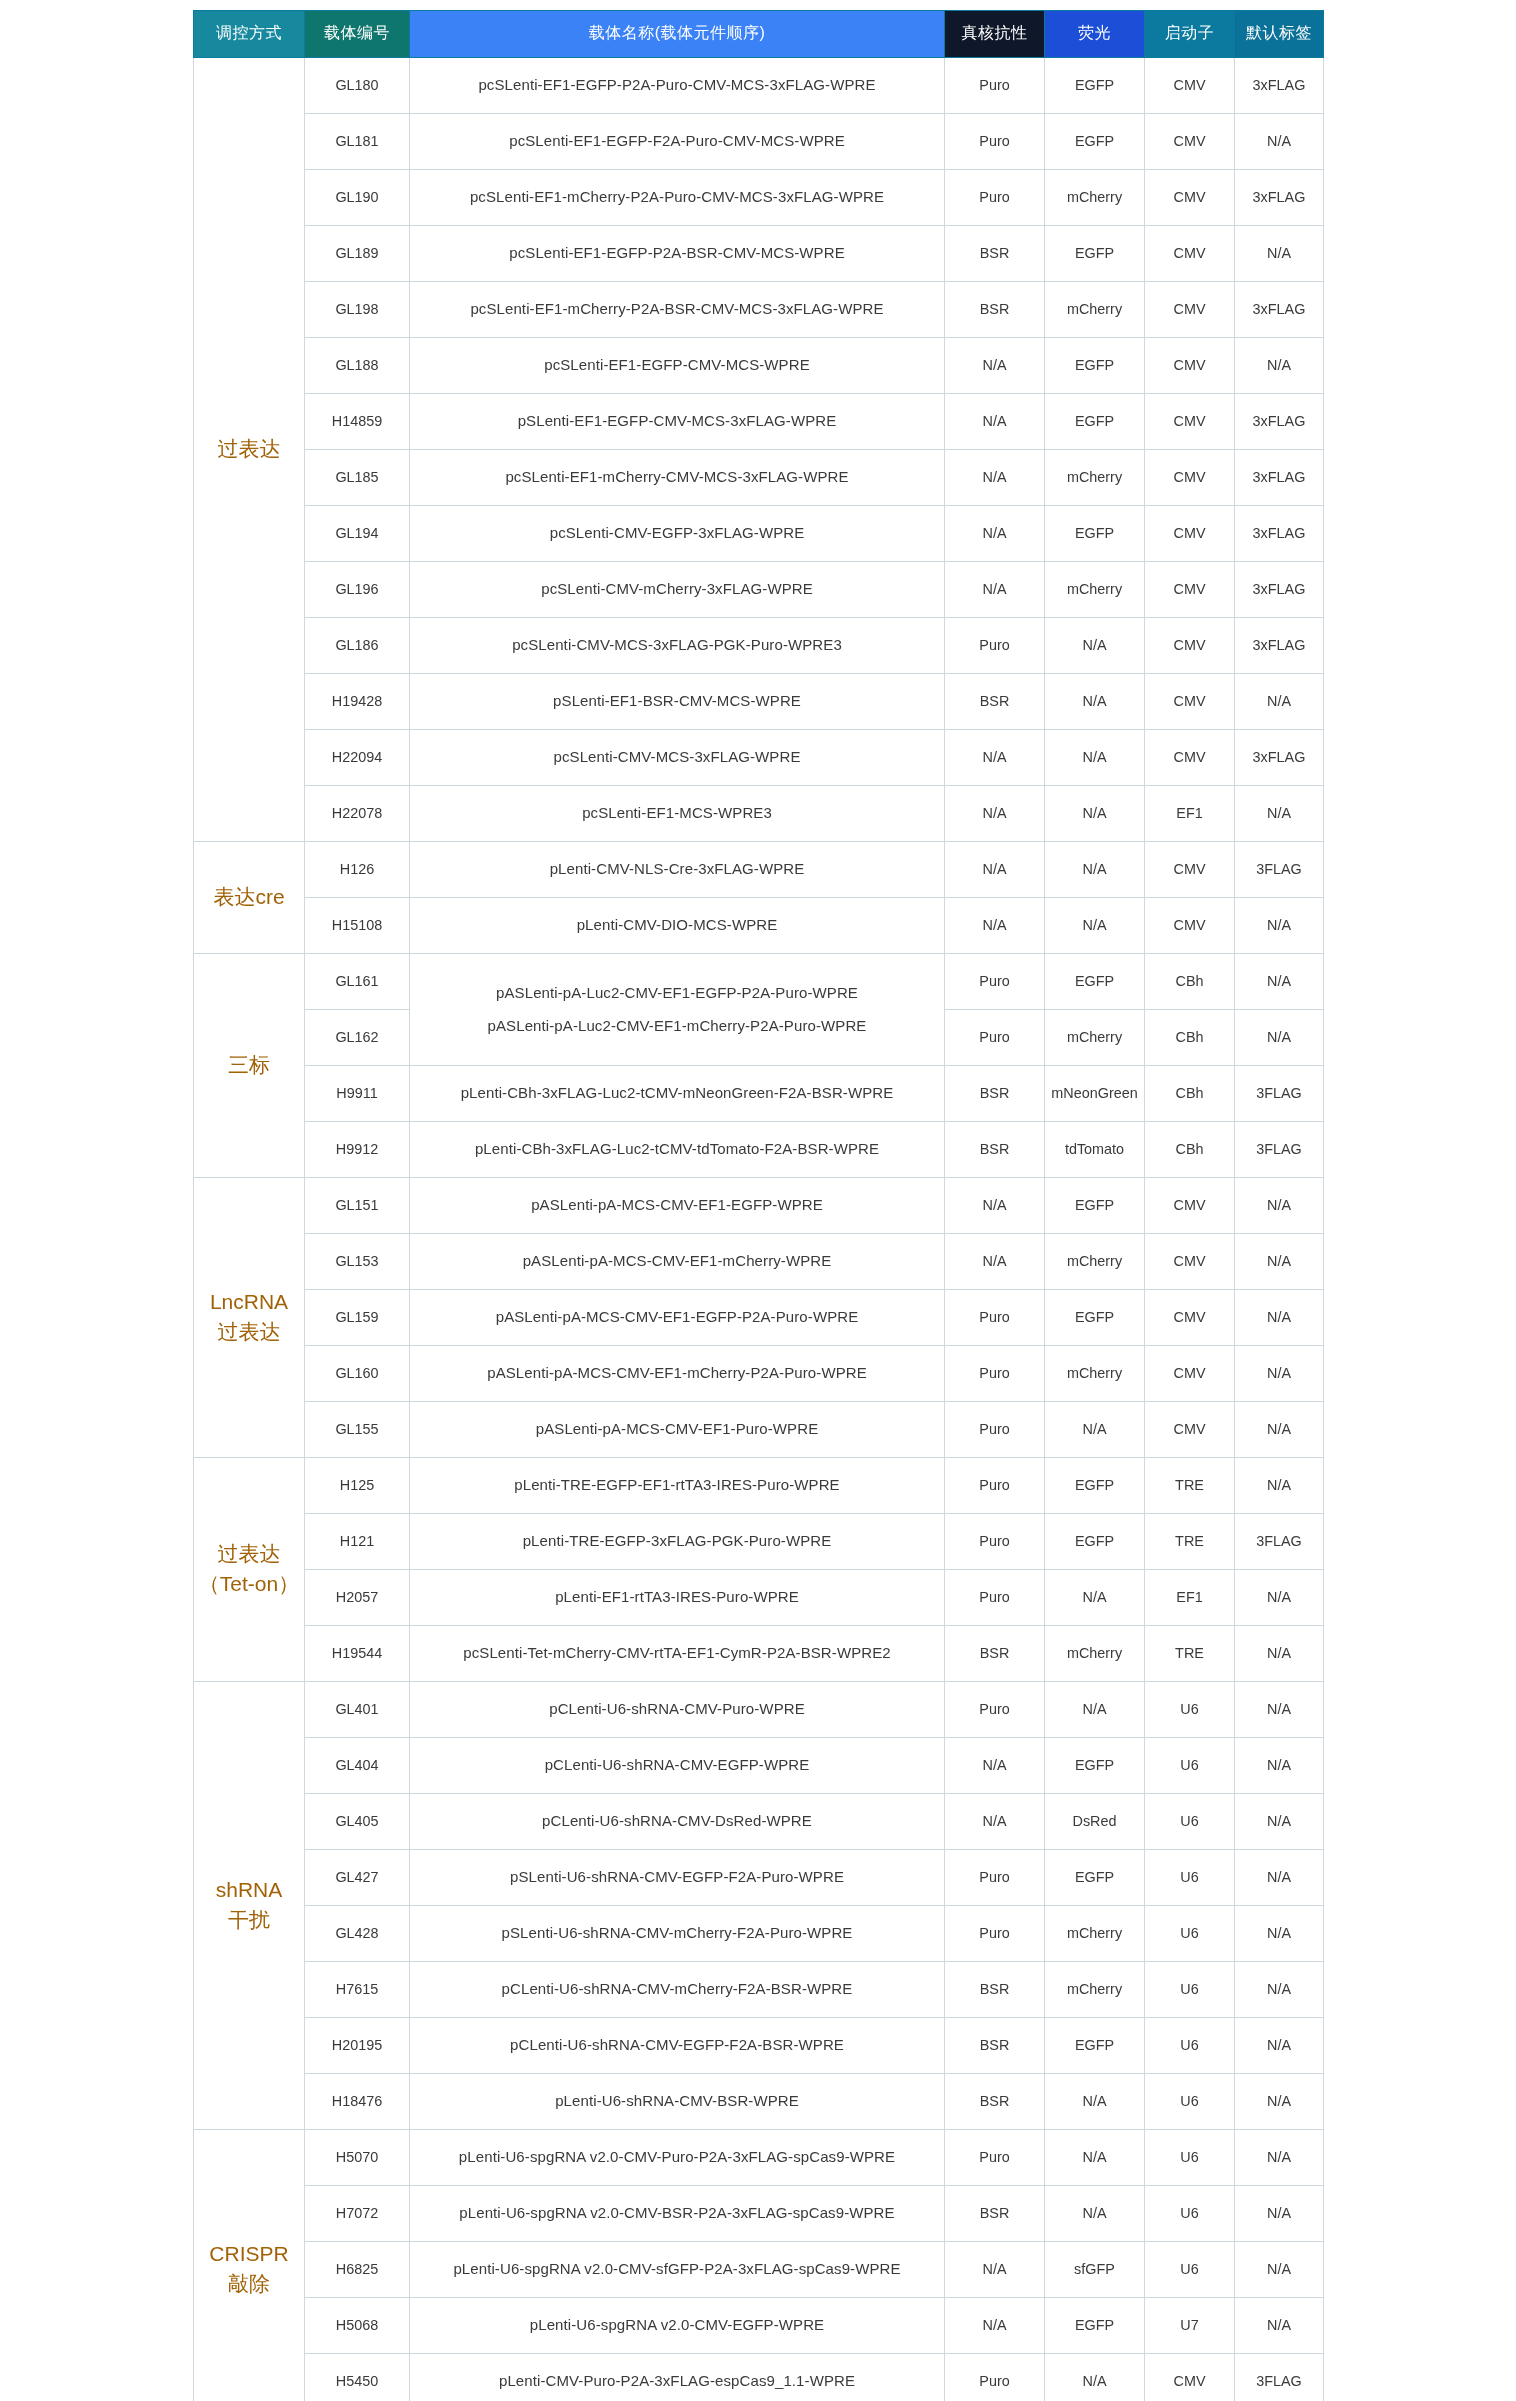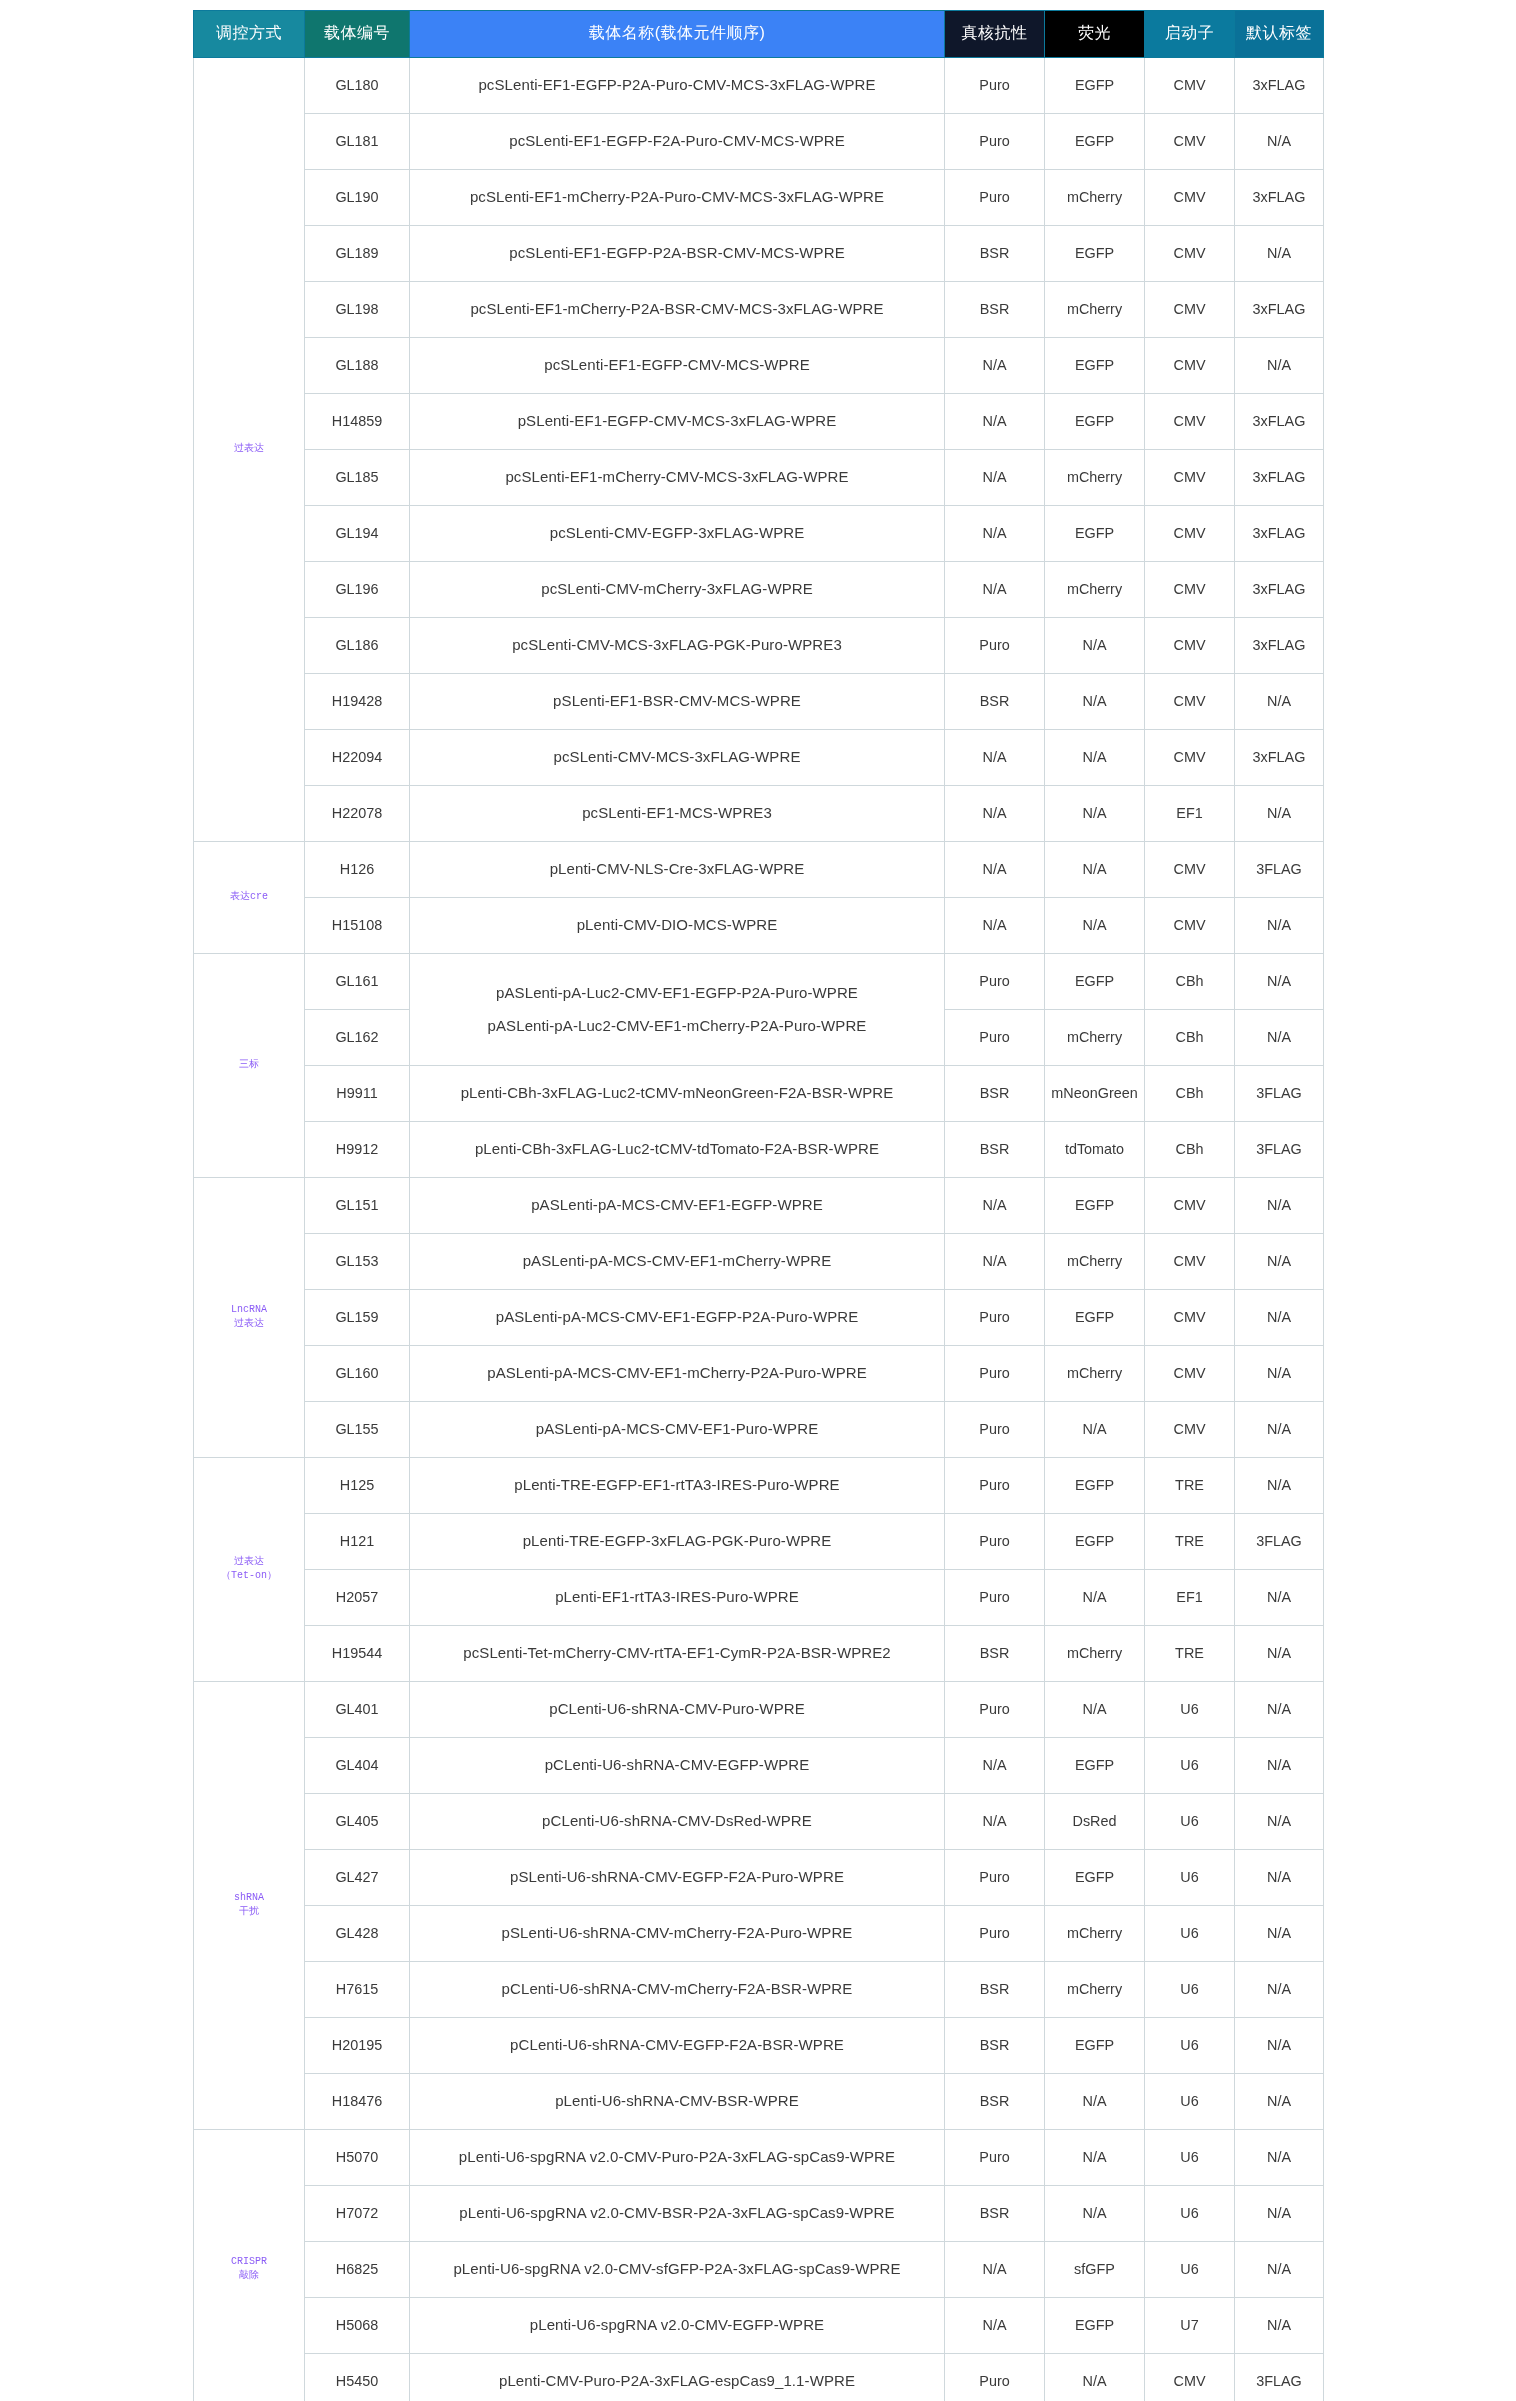--- a/index.html
+++ b/index.html
@@ -48,45 +48,44 @@
     background: #17899f;
     text-align: center;
   }
   thead th.h-id {
     background: #0f766e;
   }
   thead th.h-res {
     background: #0f172a;
   }
   thead th.h-fluo {
-    background: #000000;
+    background: #1d4ed8;
   }
   thead th.h-prom {
     background: #0b7a9e;
   }
   thead th.h-tag {
     background: #0a7198;
   }
 
   tbody td {
     border: 0.5px solid #cfd8dc;
     font-size: 14.4px;
     text-align: center;
     vertical-align: middle;
     padding: 0 4.3px;
     height: 55px;
     color: #3a3a3a;
     background: #ffffff;
     line-height: 1.45;
   }
   tbody td.group-cell {
-    font-size: 10px;
-    color: #8b5cf6;
+    font-size: 21px;
+    color: #a16207;
     border-right: 0.5px solid #cfd8dc;
-    font-family: Liberation Mono, monospace;
   }
   tbody td.name-cell {
     font-size: 15px;
     letter-spacing: 0.1px;
   }
   tbody td.merged-name {
     line-height: 2.2;
   }
   .group-line {
     display: block;

